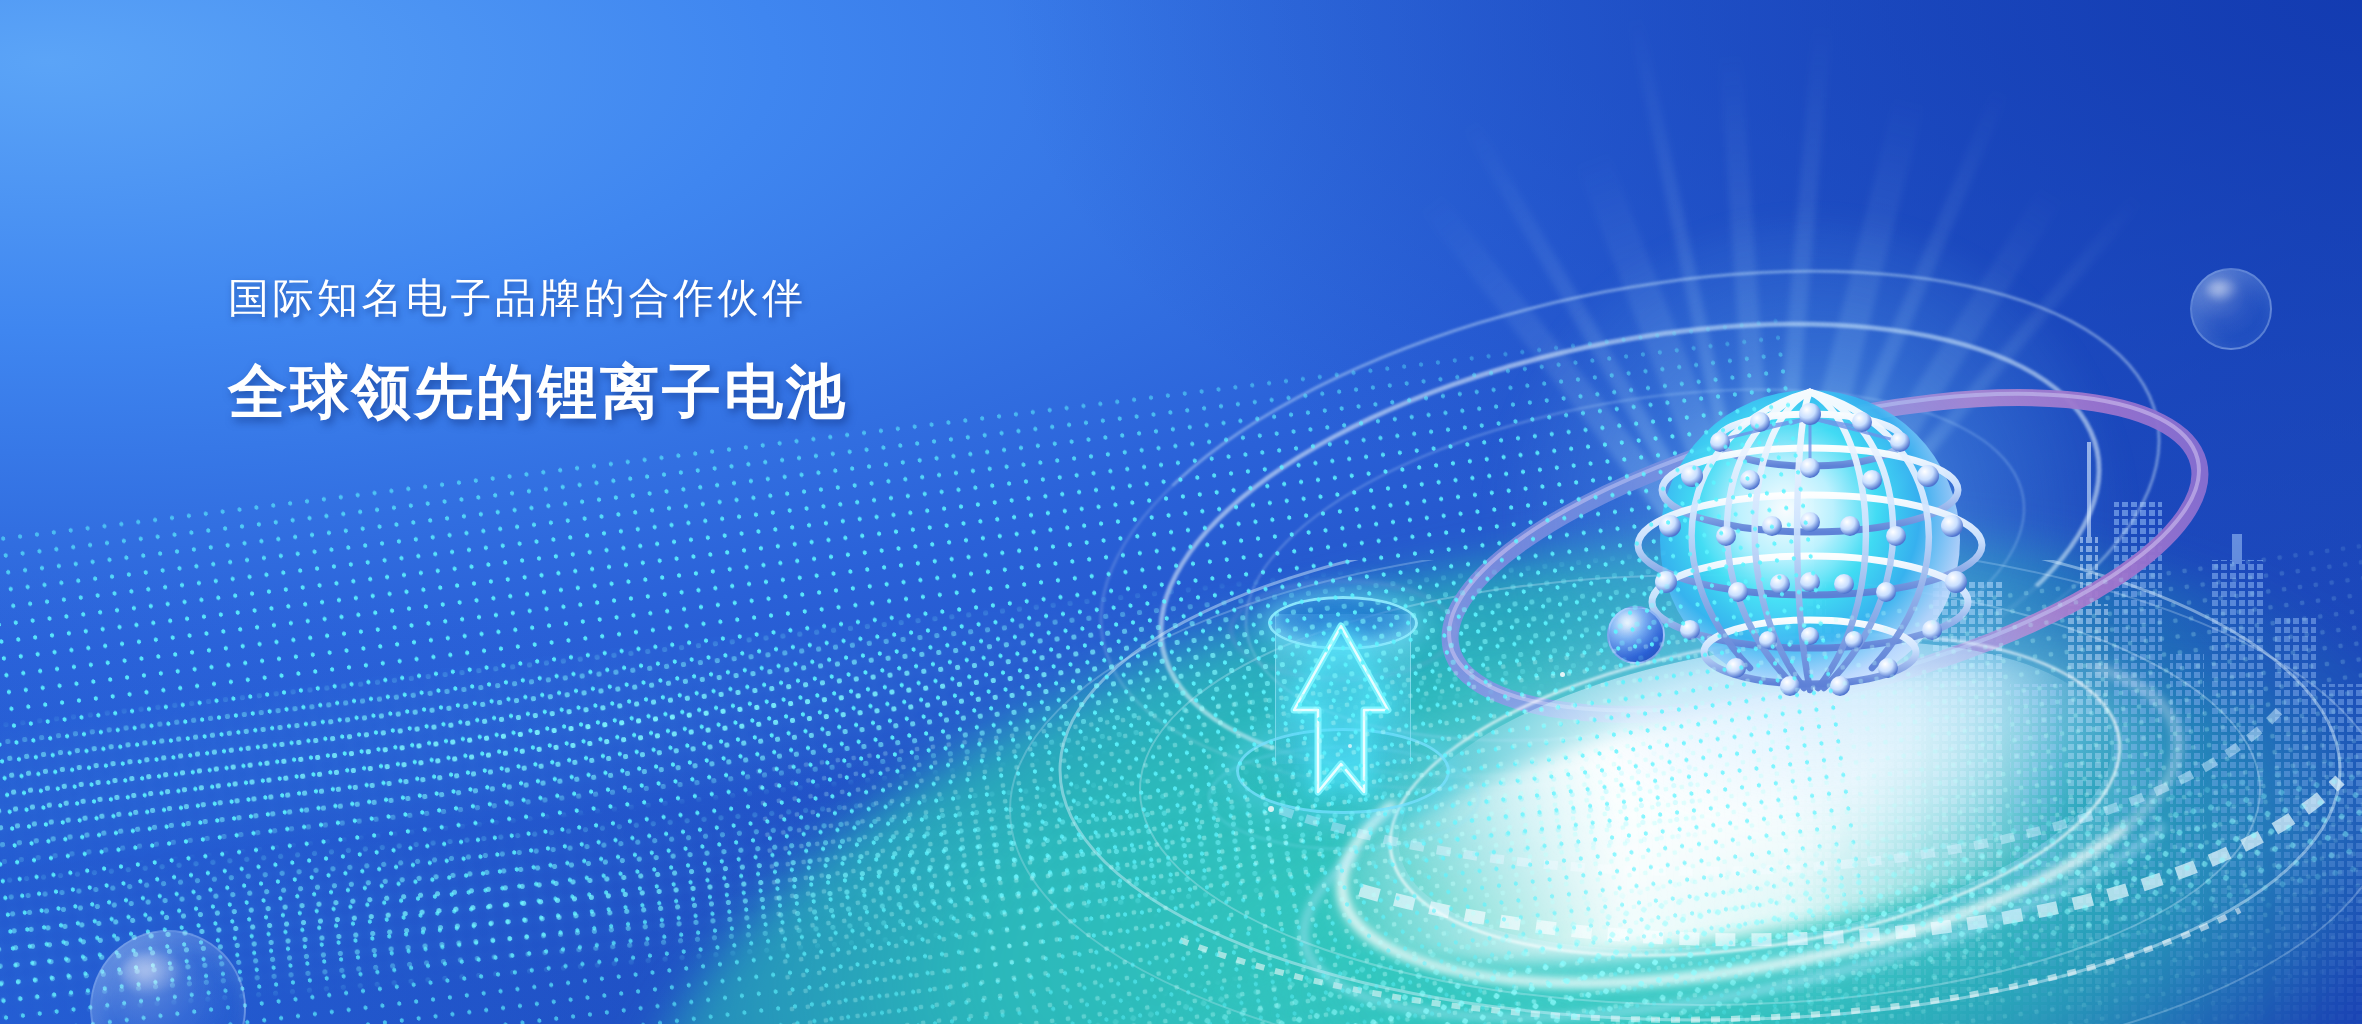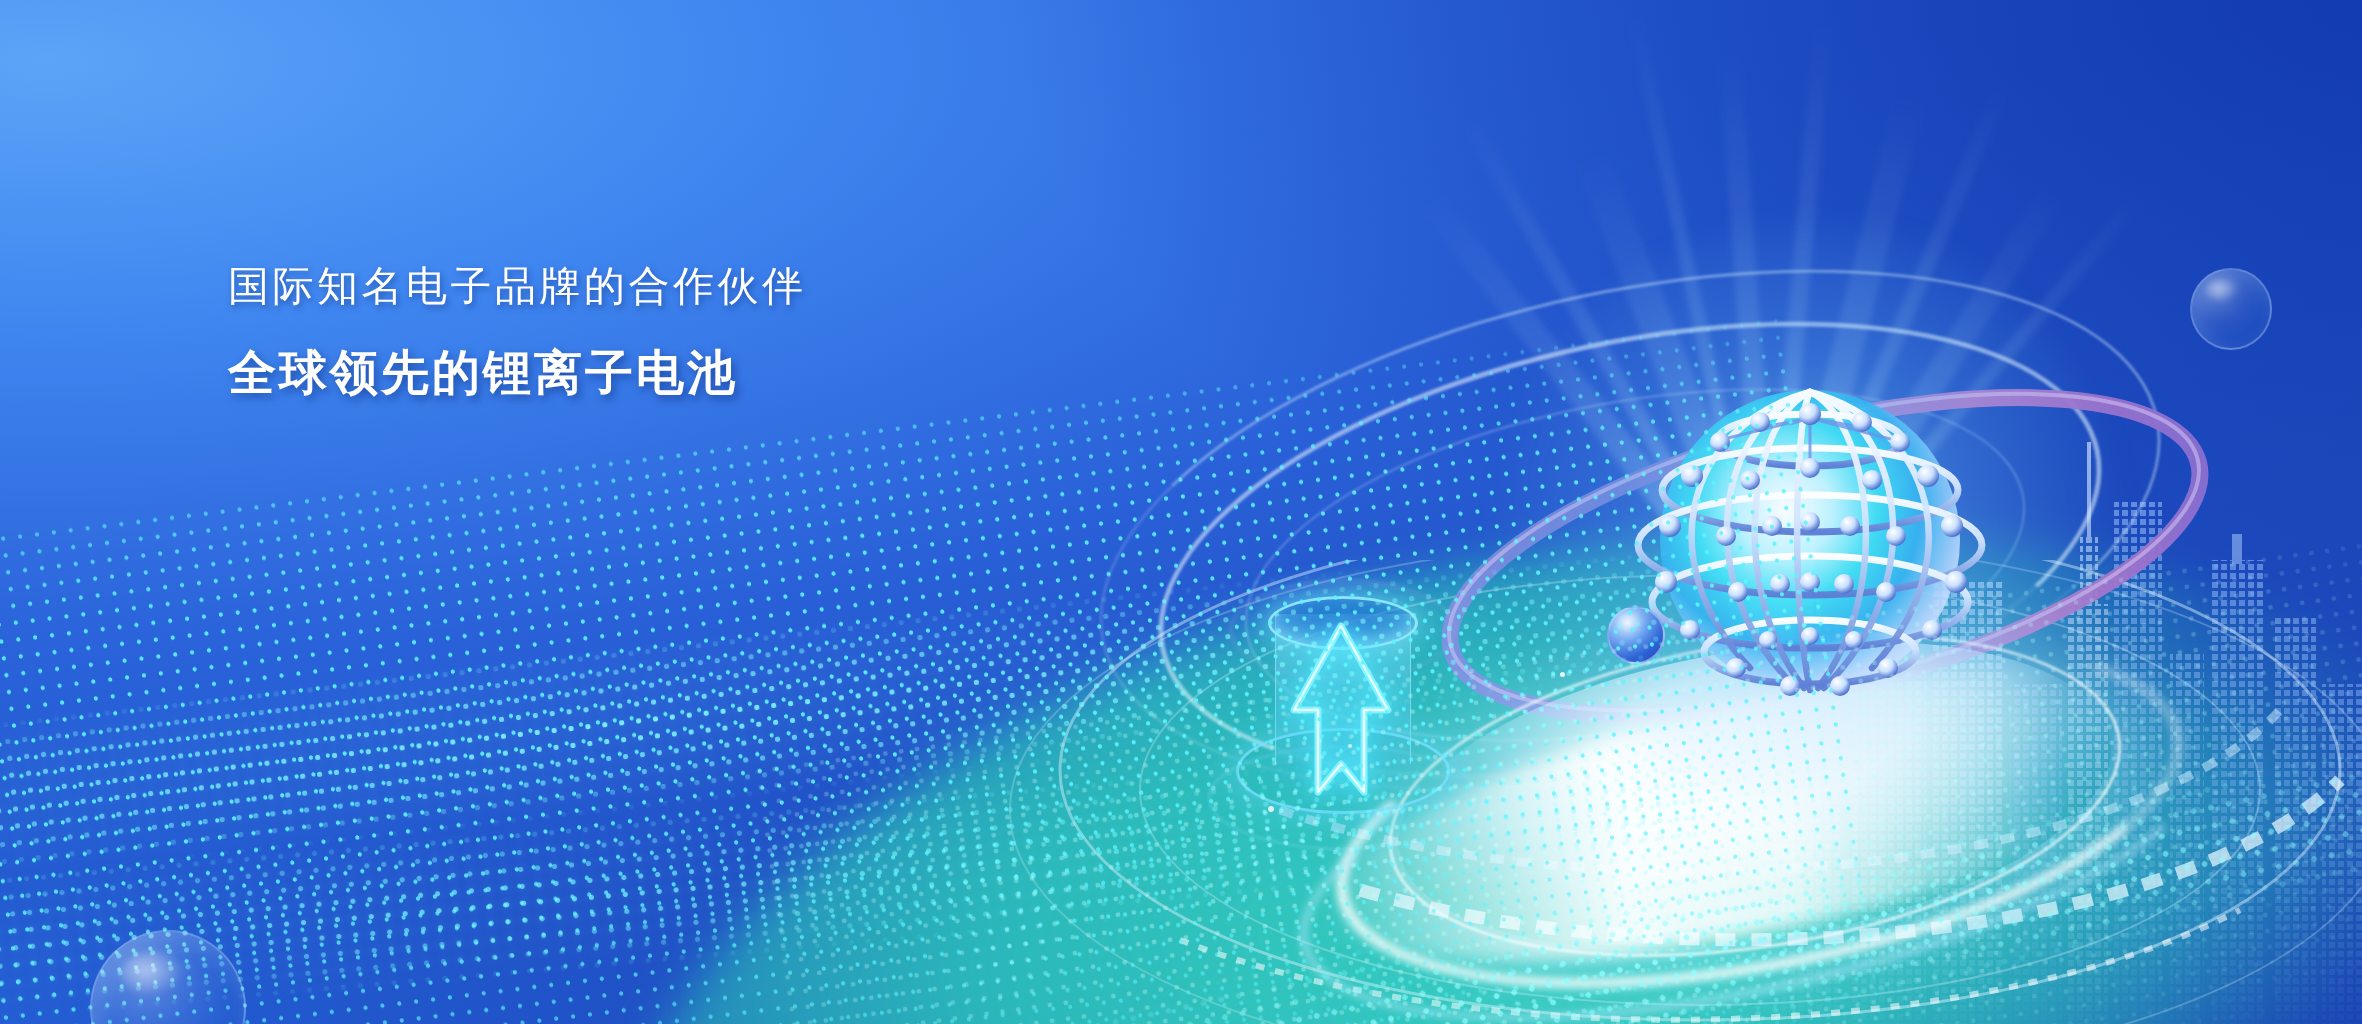--- a/index.html
+++ b/index.html
@@ -274,25 +274,26 @@
     z-index:40;
   }
   .eyebrow {
     color:#ffffff;
     font-size:41px;
     font-weight:400;
     letter-spacing:3.5px;
     line-height:1.2;
     text-shadow:2px 3px 6px rgba(16,50,130,.55);
     white-space:nowrap;
+    margin-top:12px;
   }
   .headline {
     margin-top:30px;
     color:#ffffff;
-    font-size:48px;
+    font-size:59px;
     font-weight:700;
     letter-spacing:3px;
     line-height:1.33;
     text-shadow:3px 4px 9px rgba(14,46,125,.6);
   }
   .headline > div { white-space:nowrap; }
 
   
   .hud { position:absolute; left:980px; top:560px; width:1400px; height:520px; }
   .hud svg { display:block; width:100%; height:100%; }

